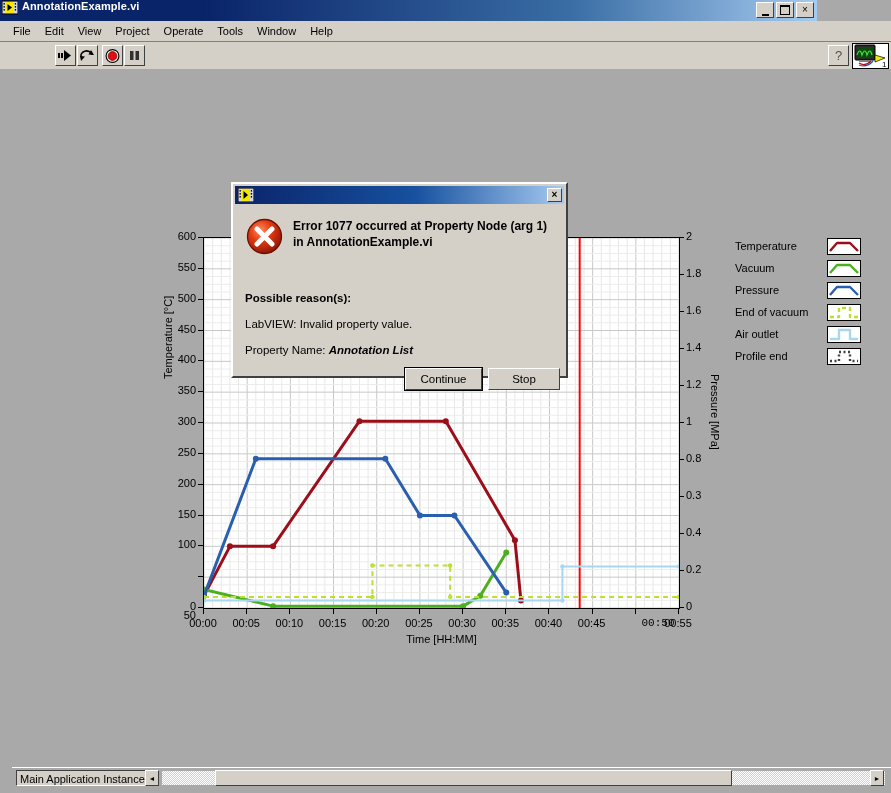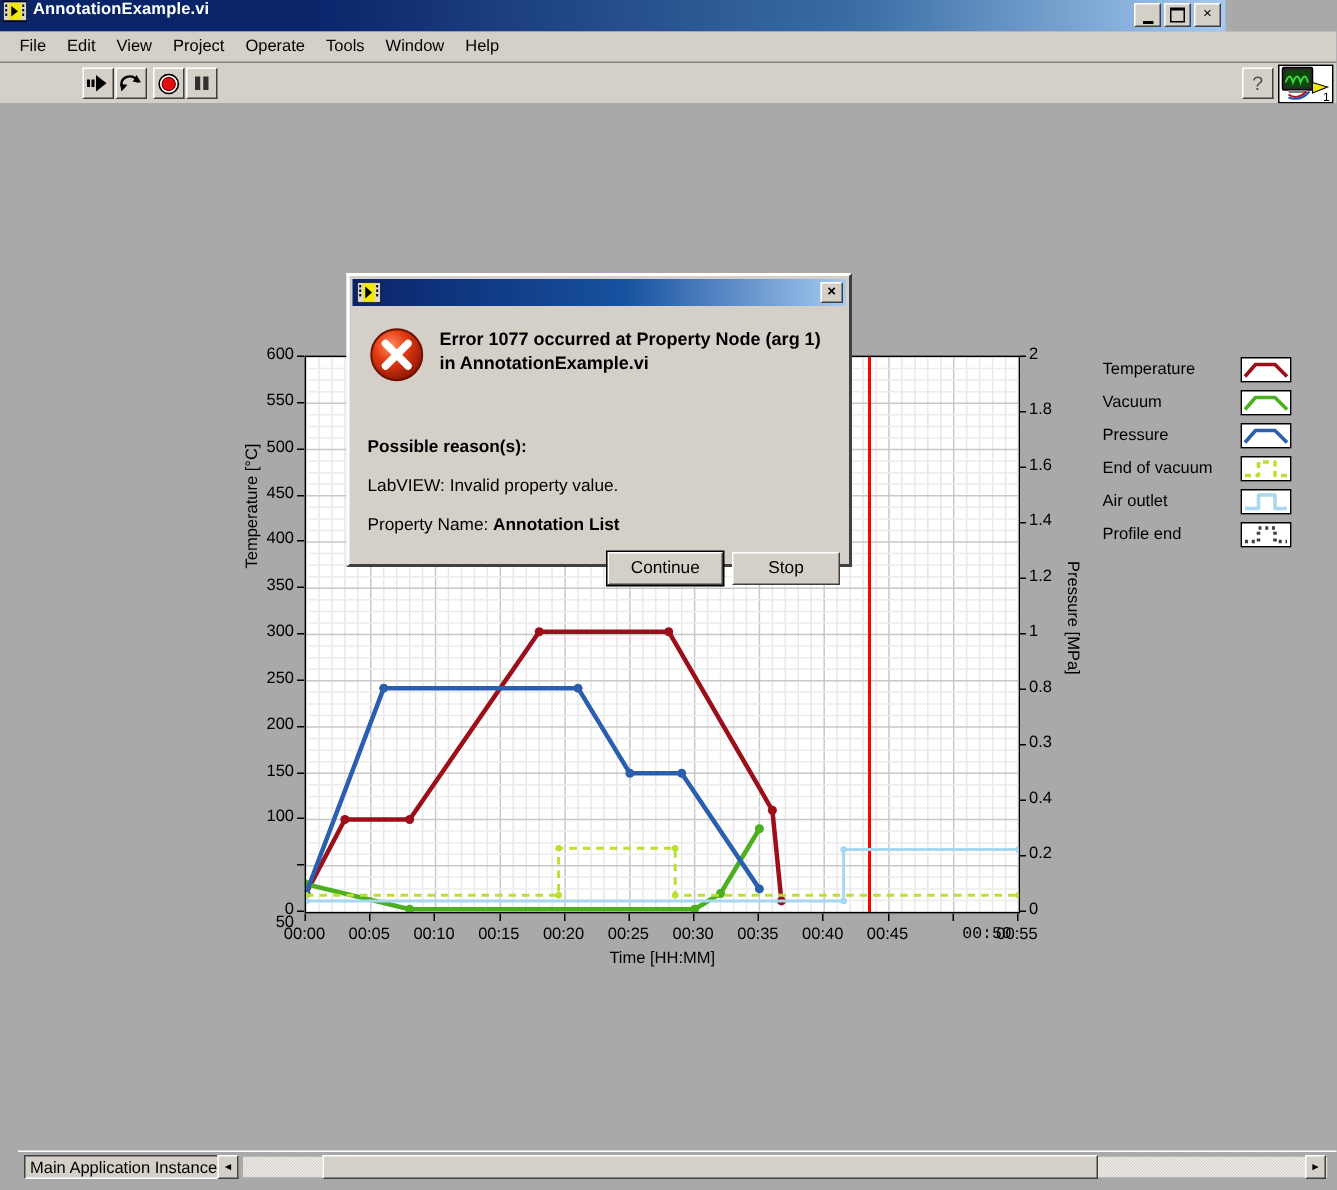--- a/index.html
+++ b/index.html
@@ -113,21 +113,21 @@
     border-right:1px solid #404040;border-bottom:1px solid #404040;
     font-size:10px;line-height:12px;text-align:center;font-weight:bold;color:#000;
     box-sizing:border-box;
   }
   .dlg-body{position:absolute;left:2px;top:22px;right:2px;bottom:2px;background:#d4d0c8;}
   .err-icon{position:absolute;left:11px;top:12px;width:37px;height:37px;}
   .err-title{position:absolute;left:58px;top:12px;width:260px;font-size:12px;font-weight:bold;color:#000;line-height:16px;}
   .dlg-reason{position:absolute;left:10px;top:86px;font-size:11.5px;font-weight:bold;color:#000;}
   .dlg-line1{position:absolute;left:10px;top:112px;font-size:11.5px;color:#000;}
   .dlg-line2{position:absolute;left:10px;top:138px;font-size:11.5px;color:#000;}
-  .dlg-line2 b{font-weight:bold;}
+  .dlg-line2 b{font-weight:bold;font-style:italic;}
   .dlg-btn{
     position:absolute;top:162px;height:22px;background:#d4d0c8;
     border-top:1px solid #fff;border-left:1px solid #fff;
     border-right:1px solid #404040;border-bottom:1px solid #404040;
     box-sizing:border-box;font-size:11.5px;color:#000;
     display:flex;align-items:center;justify-content:center;
   }
   .dlg-btn.default{outline:1px solid #000;outline-offset:0px;}
   #btn-continue{left:170px;width:77px;}
   #btn-stop{left:253px;width:72px;}

